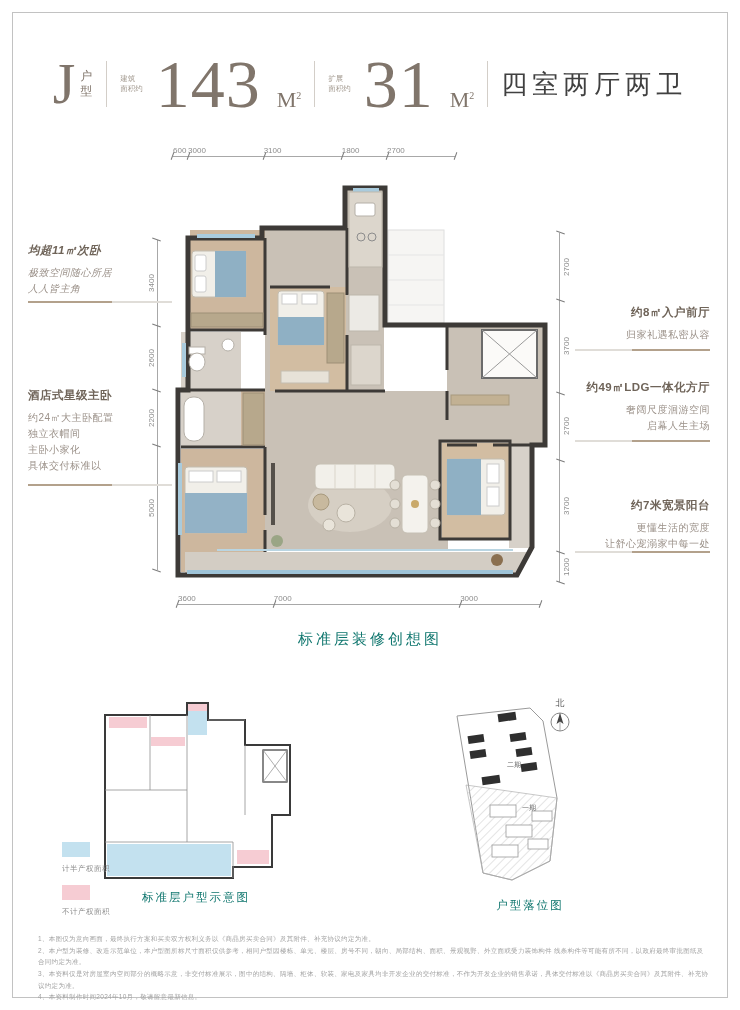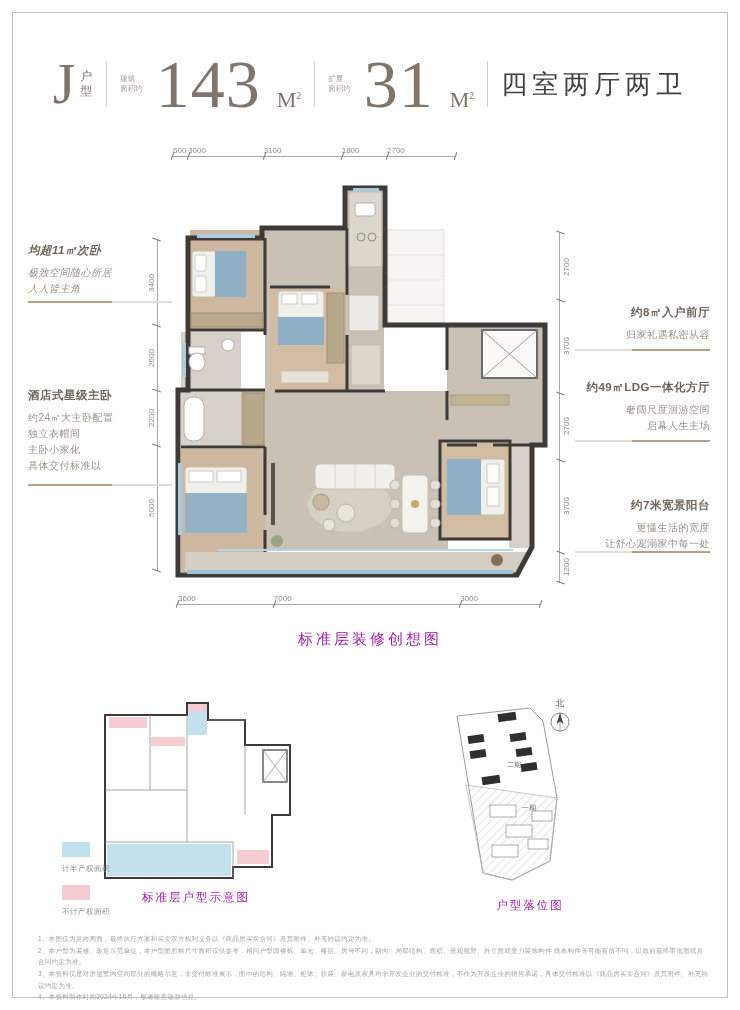--- a/index.html
+++ b/index.html
@@ -44,21 +44,21 @@
   
   .ann{position:absolute;width:132px;}
   .ann .ann-title{font-size:11.5px;font-weight:bold;color:#6f6459;letter-spacing:0.5px;margin-bottom:7px;}
   .ann .ann-line{font-size:10px;color:#9b9189;line-height:1.6;letter-spacing:0.5px;}
   .ann-rule{position:absolute;height:2px;}
   .rule-left{background:linear-gradient(90deg,#b3a18c 0 58%,#e0ddd8 58% 100%);}
   .rule-right{background:linear-gradient(90deg,#e0ddd8 0 42%,#b3a18c 42% 100%);}
   .ann.right-side{text-align:right;}
 
   
-  .caption{position:absolute;text-align:center;color:#a21caf;letter-spacing:3px;}
+  .caption{position:absolute;text-align:center;color:#0f766e;letter-spacing:3px;}
   #caption-main{font-size:15px;}
   #caption-mini,#caption-site{font-size:11.5px;letter-spacing:2px;}
 
   
   #legend{left:62px;top:842px;display:flex;flex-direction:column;gap:5px;}
   .legend-swatch{width:28px;height:15px;}
   .sw-blue{background:#c3e1ef;}
   .sw-pink{background:#f6ccd3;}
   .legend-label{font-size:7.5px;color:#8d8d8d;letter-spacing:0.5px;margin:2px 0 6px 0;}
 

